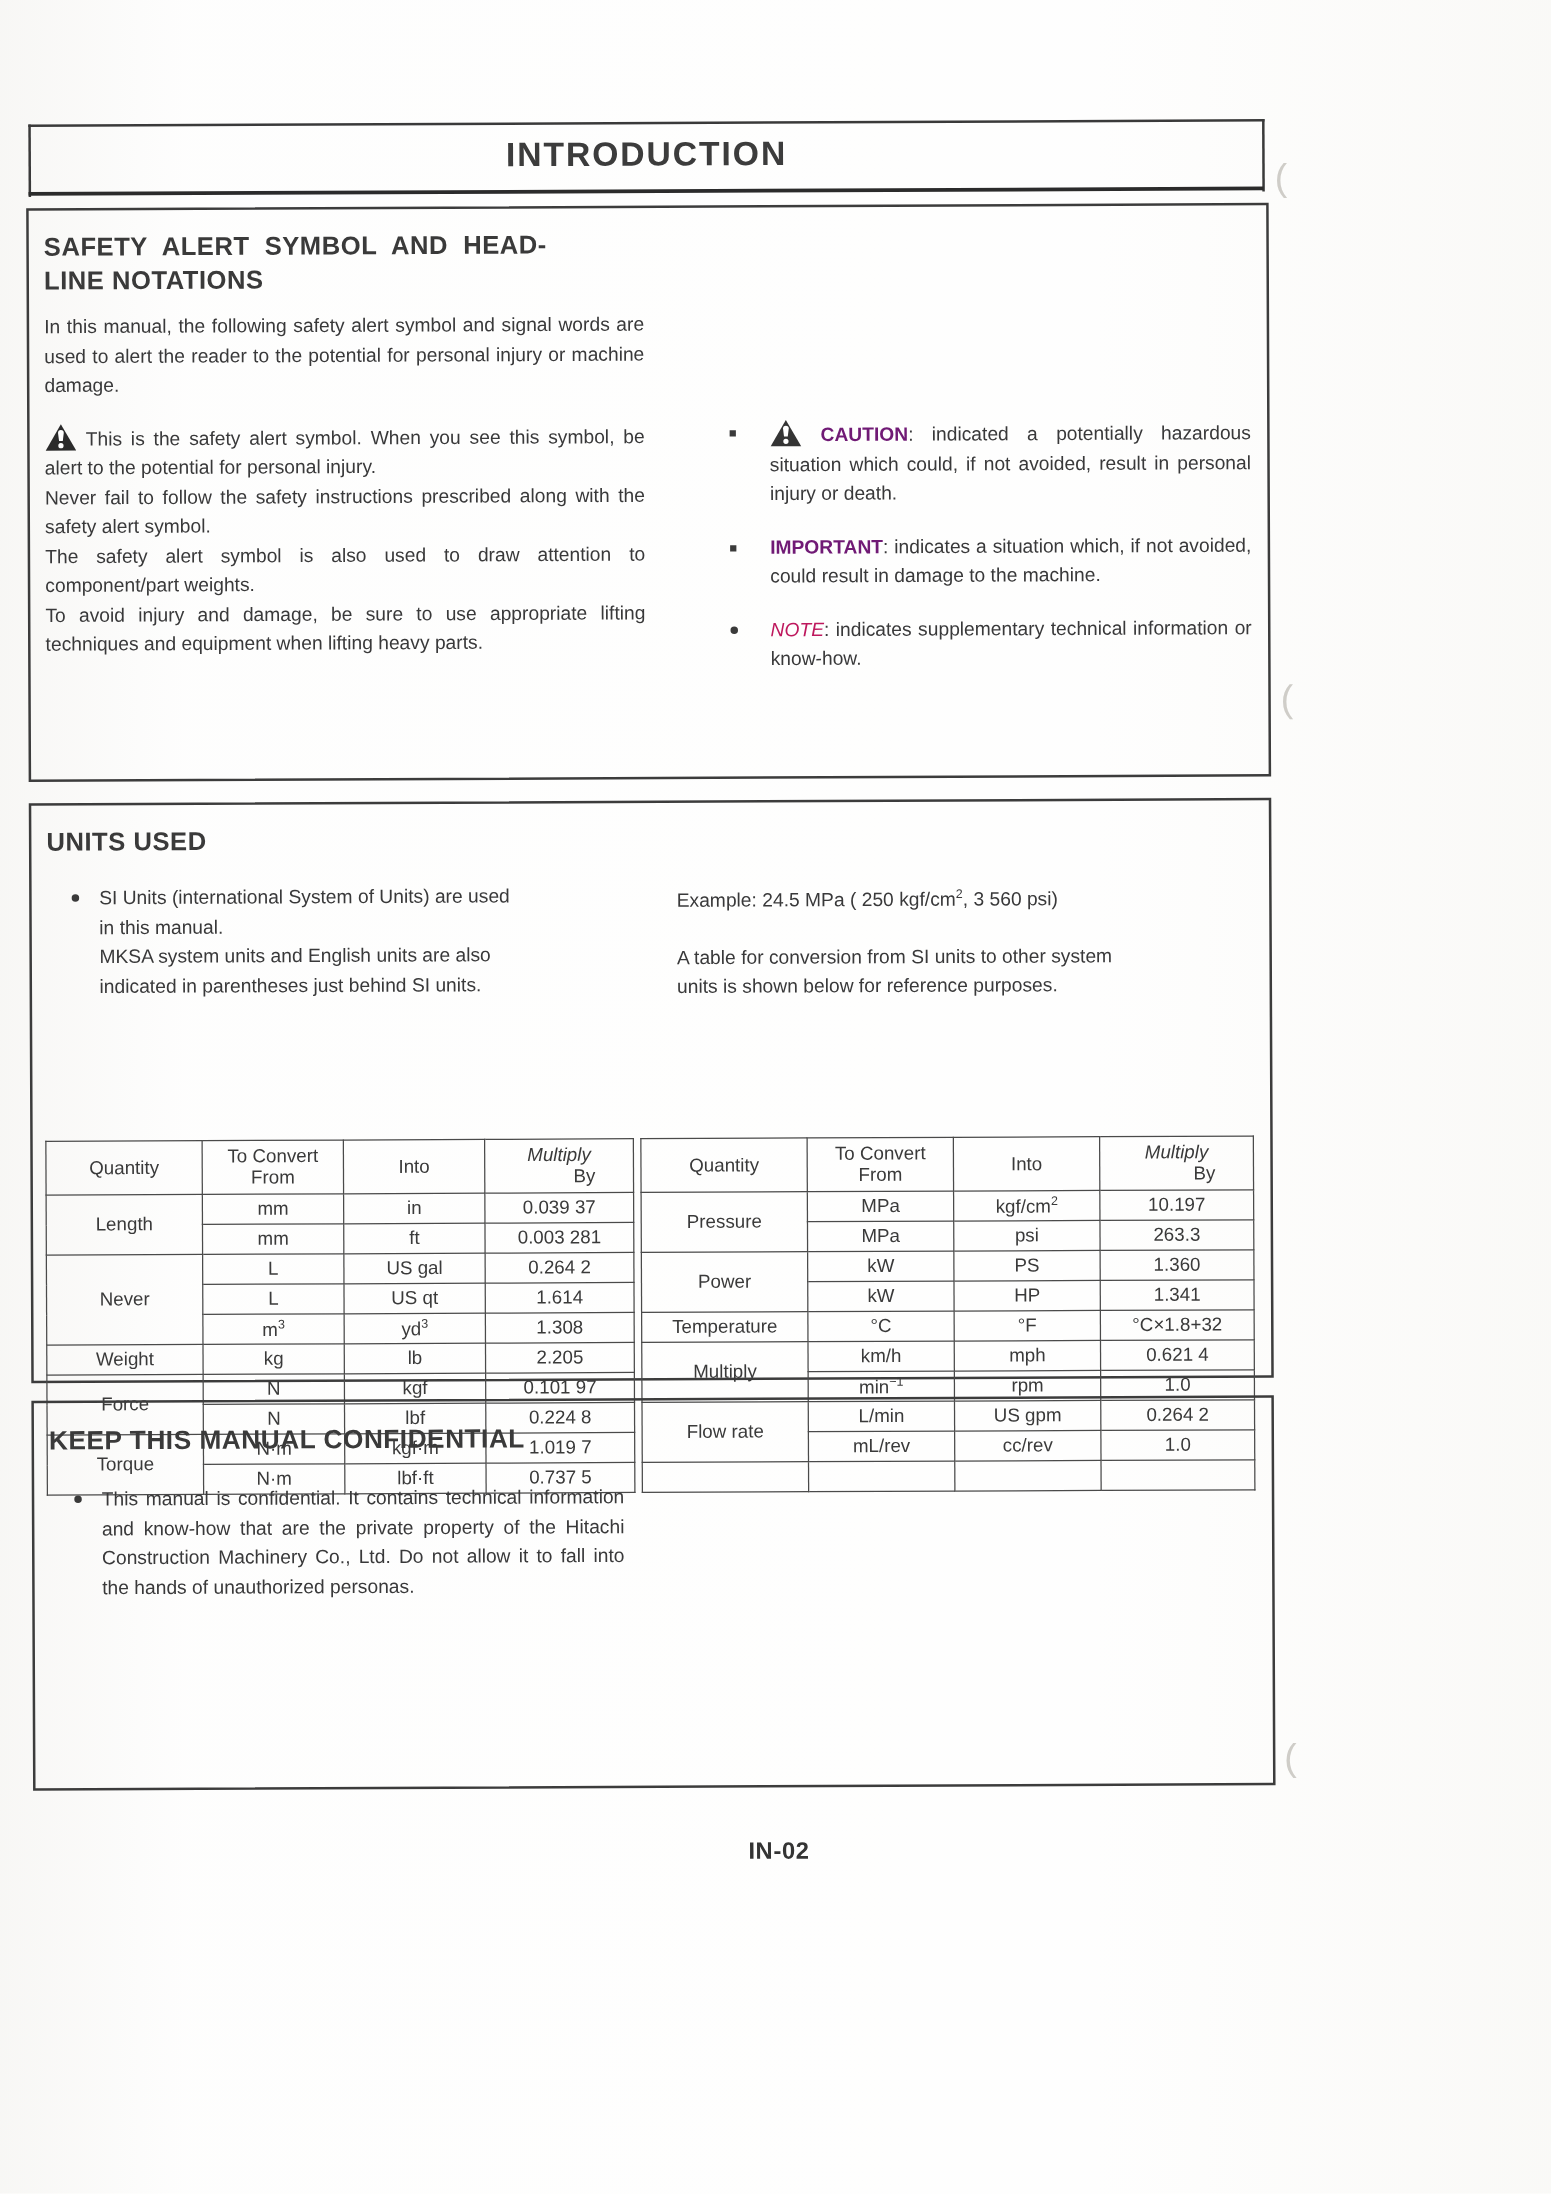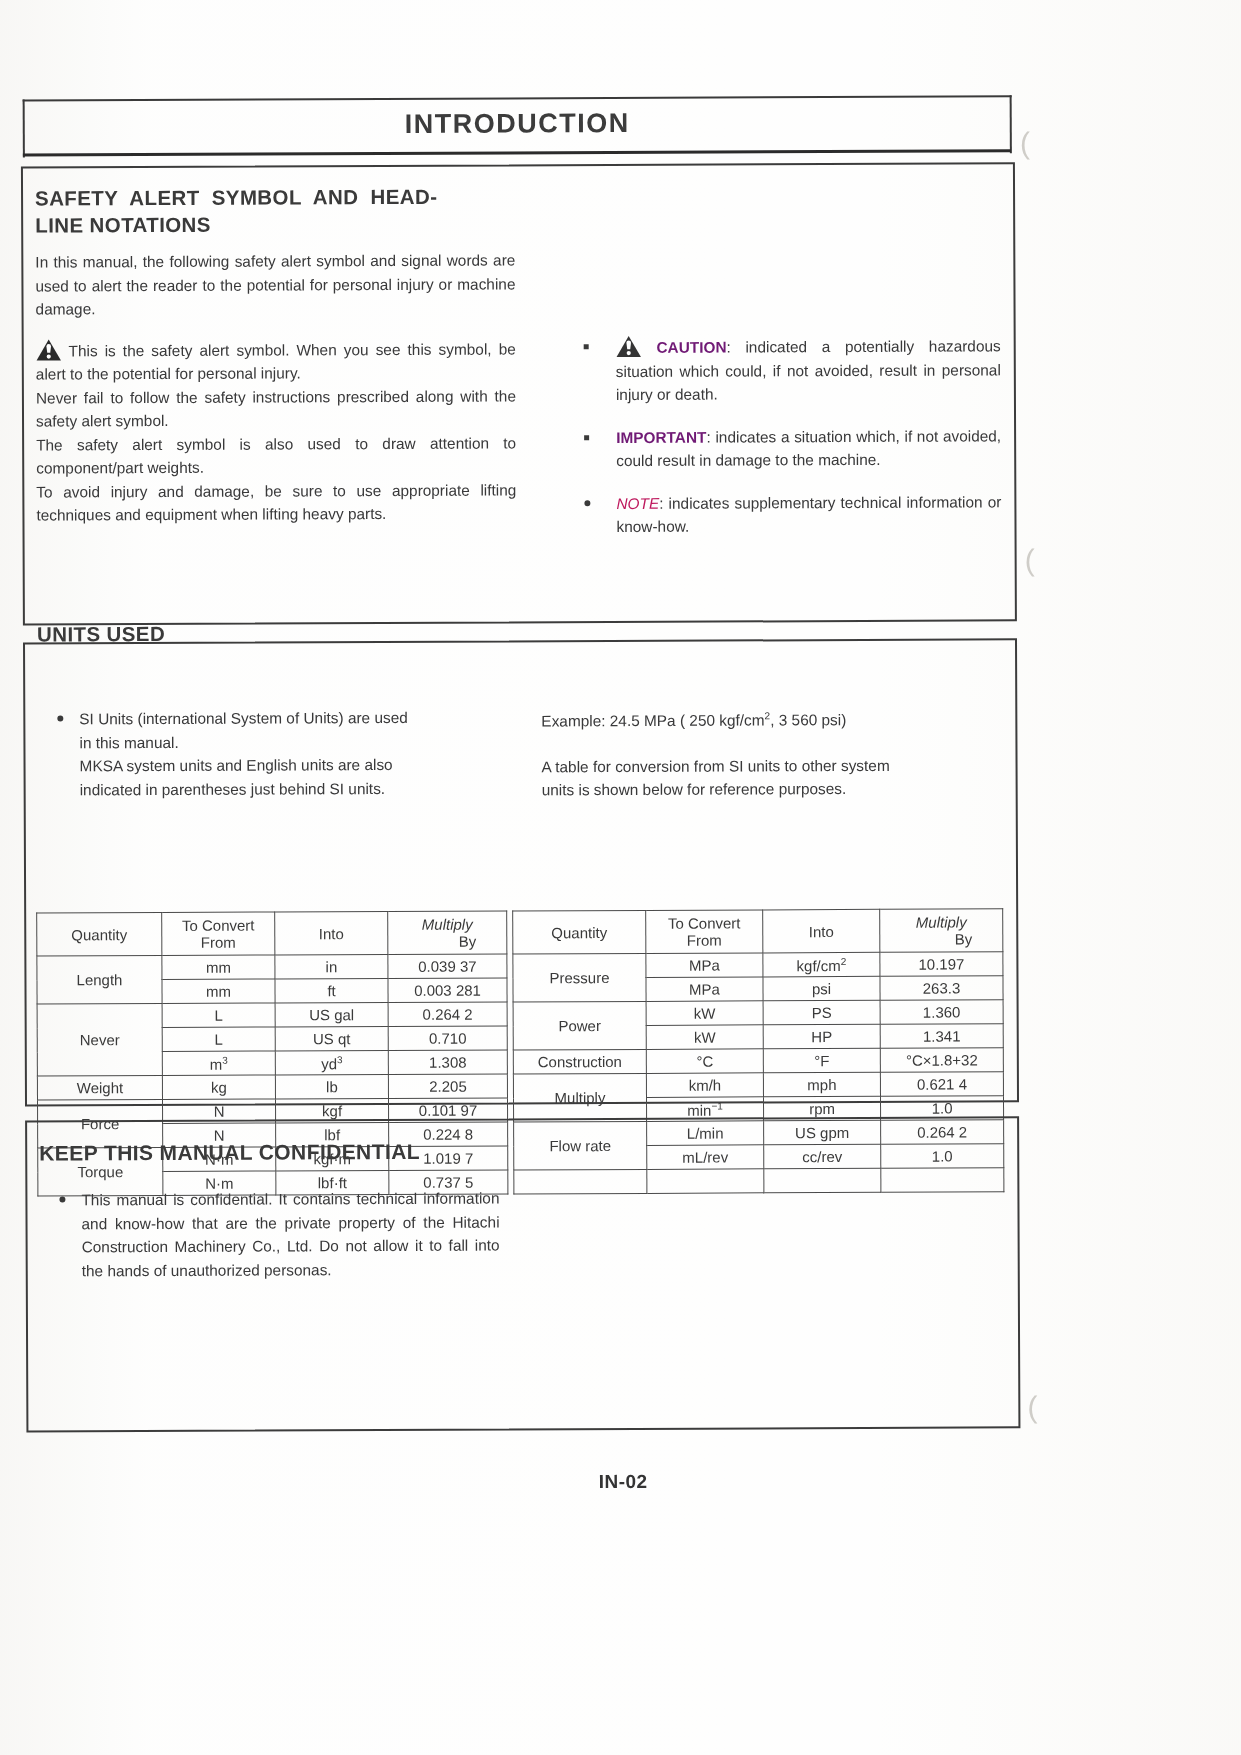--- a/index.html
+++ b/index.html
@@ -121,21 +121,21 @@
       <div class="bl">
         <span class="dotr"></span>
         <p class="body-txt" style="margin:0;">
           <span class="kwi">NOTE</span><span>: indicates supplementary technical information or know-how.</span>
         </p>
       </div>
     </div>
 
     <div class="box" style="left:24px;top:640px;width:990px;height:460px;"></div>
 
-    <div class="sec-title" style="position:absolute;left:38px;top:620px;">UNITS USED</div>
+    <div class="sec-title" style="position:absolute;left:38px;top:660px;">UNITS USED</div>
 
     <div class="col" style="left:58px;top:705px;width:440px;">
       <div class="bl" style="margin-bottom:0;padding-left:22px;">
         <span class="dotr" style="left:0;top:8px;"></span>
         <div class="body-txt">SI Units (international System of Units) are used</div>
         <div class="body-txt">in this manual.</div>
         <div class="body-txt">MKSA system units and English units are also</div>
         <div class="body-txt">indicated in parentheses just behind SI units.</div>
       </div>
     </div>
@@ -184,21 +184,21 @@
             </tr>
             <tr>
               <td class="qty" rowspan="3">Never</td>
               <td>L</td>
               <td>US gal</td>
               <td>0.264 2</td>
             </tr>
             <tr>
               <td>L</td>
               <td>US qt</td>
-              <td>0.710</td>
+              <td>1.614</td>
             </tr>
             <tr>
               <td>m<sup>3</sup></td>
               <td>yd<sup>3</sup></td>
               <td>1.308</td>
             </tr>
             <tr>
               <td class="qty" rowspan="1">Weight</td>
               <td>kg</td>
               <td>lb</td>
@@ -269,21 +269,21 @@
               <td>kW</td>
               <td>PS</td>
               <td>1.360</td>
             </tr>
             <tr>
               <td>kW</td>
               <td>HP</td>
               <td>1.341</td>
             </tr>
             <tr>
-              <td class="qty" rowspan="1">Construction</td>
+              <td class="qty" rowspan="1">Temperature</td>
               <td>°C</td>
               <td>°F</td>
               <td>°C×1.8+32</td>
             </tr>
             <tr>
               <td class="qty" rowspan="2">Multiply</td>
               <td>km/h</td>
               <td>mph</td>
               <td>0.621 4</td>
             </tr>

